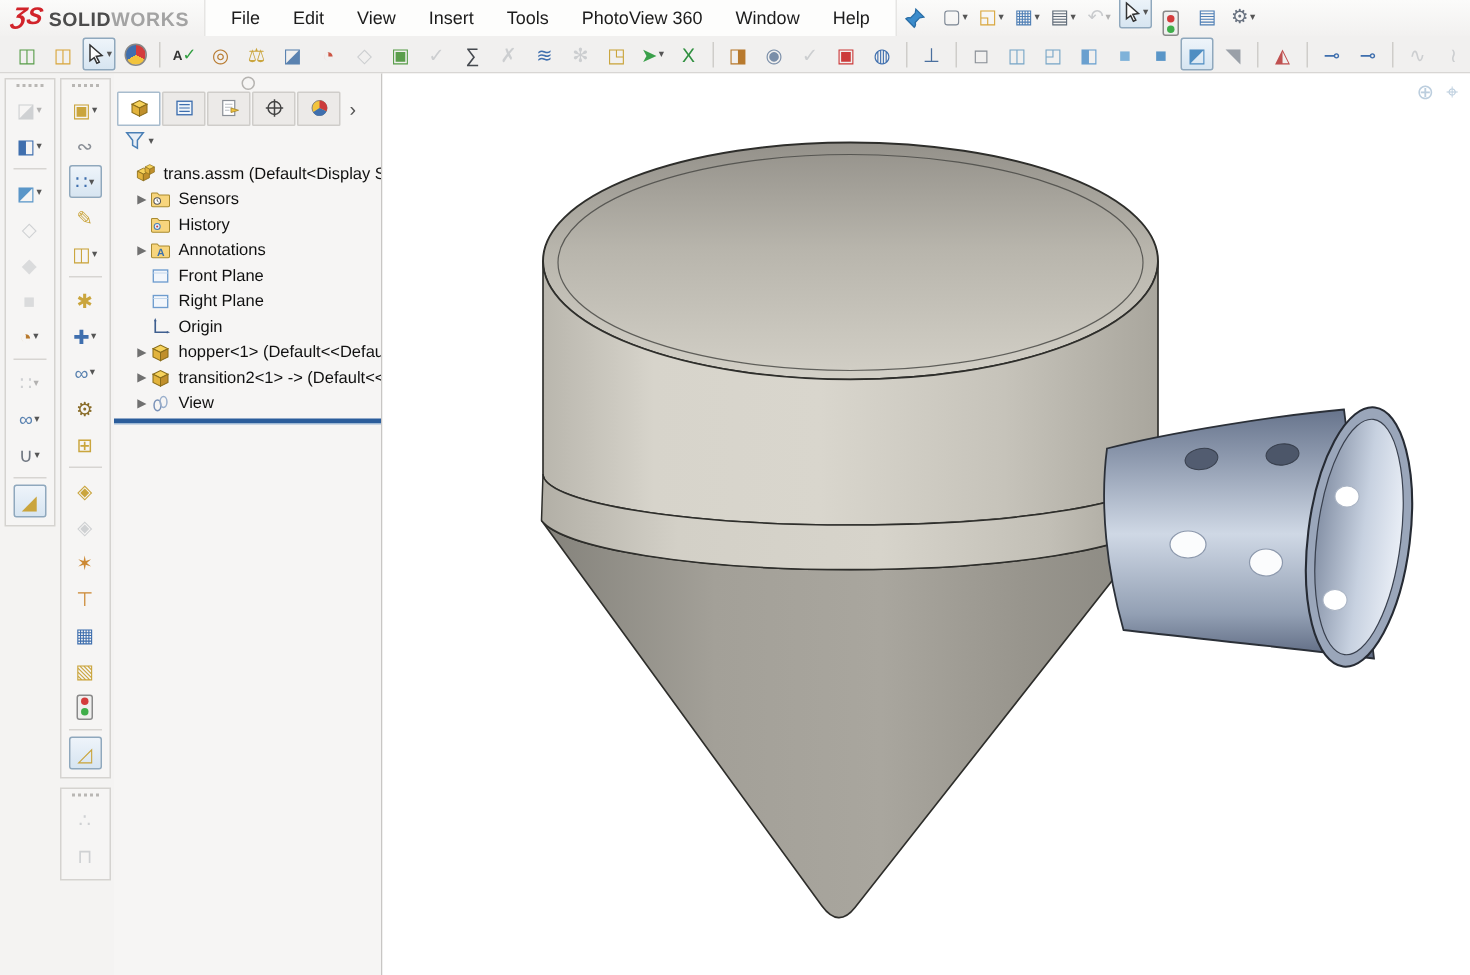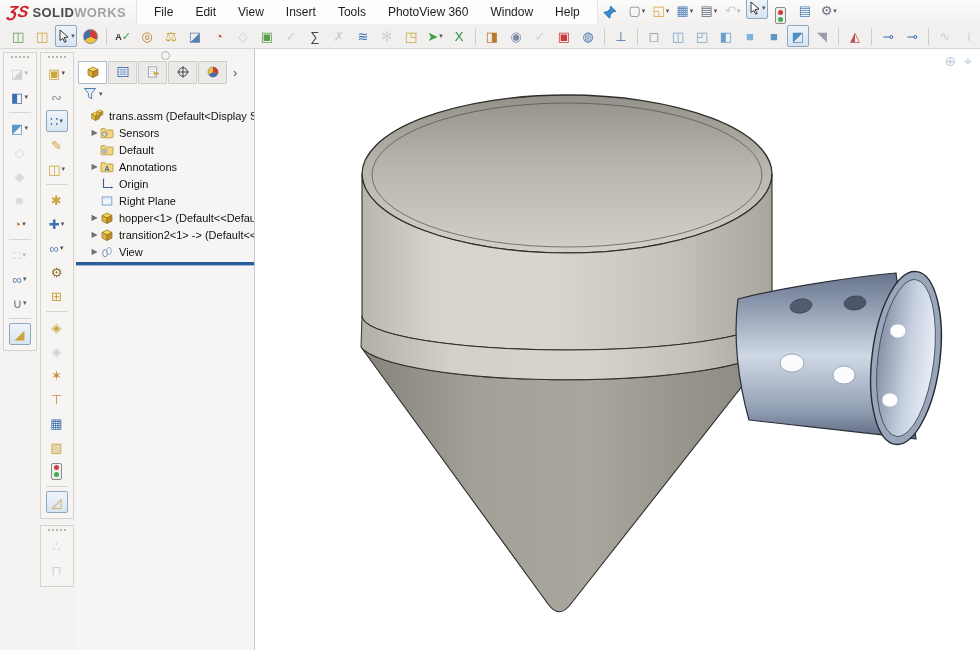--- a/index.html
+++ b/index.html
@@ -477,55 +477,66 @@
           <div class="trow">
             <span class="tind"></span>
             <span class="texp"></span>
             <span class="ticon">
               <svg width="14" height="14" viewBox="0 0 14 14">
                 <path d="M1,4.2 L1,3.2 Q1,2.6 1.6,2.6 L4.8,2.6 L6.2,4 L12.4,4 Q13,4 13,4.6 L13,11 Q13,11.8 12.2,11.8 L1.8,11.8 Q1,11.8 1,11 Z" fill="#f7d57d" stroke="#a98a2f" stroke-width=".7"></path>
                 <circle cx="4.8" cy="8" r="2" fill="#e8f0f8" stroke="#4a7fb5" stroke-width=".7"></circle>
                 <circle cx="4.8" cy="8" r=".7" fill="#cc3b3b"></circle>
               </svg>
             </span>
-            <span class="tlabel">Default</span>
+            <span class="tlabel">History</span>
           </div>
           <div class="trow">
             <span class="tind"></span>
             <span class="texp">▶</span>
             <span class="ticon">
               <svg width="14" height="14" viewBox="0 0 14 14">
                 <path d="M1,4.2 L1,3.2 Q1,2.6 1.6,2.6 L4.8,2.6 L6.2,4 L12.4,4 Q13,4 13,4.6 L13,11 Q13,11.8 12.2,11.8 L1.8,11.8 Q1,11.8 1,11 Z" fill="#f7d57d" stroke="#a98a2f" stroke-width=".7"></path>
                 <text x="4.6" y="10.6" font-size="7" font-family="Liberation Sans,sans-serif" font-weight="bold" fill="#3a6fae">A</text>
               </svg>
             </span>
             <span class="tlabel">Annotations</span>
+          </div>
+          <div class="trow">
+            <span class="tind"></span>
+            <span class="texp"></span>
+            <span class="ticon">
+              <svg width="14" height="14" viewBox="0 0 14 14">
+                <rect x="2.2" y="3" width="9.6" height="8" fill="#f2f6fb" stroke="#6e9cce" stroke-width=".9"></rect>
+                <path d="M2.2,5 h9.6" stroke="#c5d8ec" stroke-width=".7"></path>
+              </svg>
+            </span>
+            <span class="tlabel">Front Plane</span>
+          </div>
+          <div class="trow">
+            <span class="tind"></span>
+            <span class="texp"></span>
+            <span class="ticon">
+              <svg width="14" height="14" viewBox="0 0 14 14">
+                <rect x="2.2" y="3" width="9.6" height="8" fill="#f2f6fb" stroke="#6e9cce" stroke-width=".9"></rect>
+                <path d="M2.2,5 h9.6" stroke="#c5d8ec" stroke-width=".7"></path>
+              </svg>
+            </span>
+            <span class="tlabel">Right Plane</span>
           </div>
           <div class="trow">
             <span class="tind"></span>
             <span class="texp"></span>
             <span class="ticon">
               <svg width="14" height="14" viewBox="0 0 14 14">
                 <path d="M3.5,2.5 V10.5 H12" fill="none" stroke="#3f5f8f" stroke-width="1.1"></path>
                 <polygon points="3.5,1 2.6,3.2 4.4,3.2" fill="#3f5f8f"></polygon>
                 <polygon points="13.4,10.5 11.2,9.6 11.2,11.4" fill="#3f5f8f"></polygon>
               </svg>
             </span>
             <span class="tlabel">Origin</span>
-          </div>
-          <div class="trow">
-            <span class="tind"></span>
-            <span class="texp"></span>
-            <span class="ticon">
-              <svg width="14" height="14" viewBox="0 0 14 14">
-                <rect x="2.2" y="3" width="9.6" height="8" fill="#f2f6fb" stroke="#6e9cce" stroke-width=".9"></rect>
-                <path d="M2.2,5 h9.6" stroke="#c5d8ec" stroke-width=".7"></path>
-              </svg>
-            </span>
-            <span class="tlabel">Right Plane</span>
           </div>
           <div class="trow">
             <span class="tind"></span>
             <span class="texp">▶</span>
             <span class="ticon">
               <svg width="14" height="14" viewBox="0 0 14 14">
                 <polygon points="2,4.5 7,2 12,4.5 7,7" fill="#f6d25a" stroke="#8a6d1a" stroke-width=".7"></polygon>
                 <polygon points="2,4.5 7,7 7,12.5 2,10" fill="#e2b33c" stroke="#8a6d1a" stroke-width=".7"></polygon>
                 <polygon points="12,4.5 7,7 7,12.5 12,10" fill="#c08f2b" stroke="#8a6d1a" stroke-width=".7"></polygon>
               </svg>

